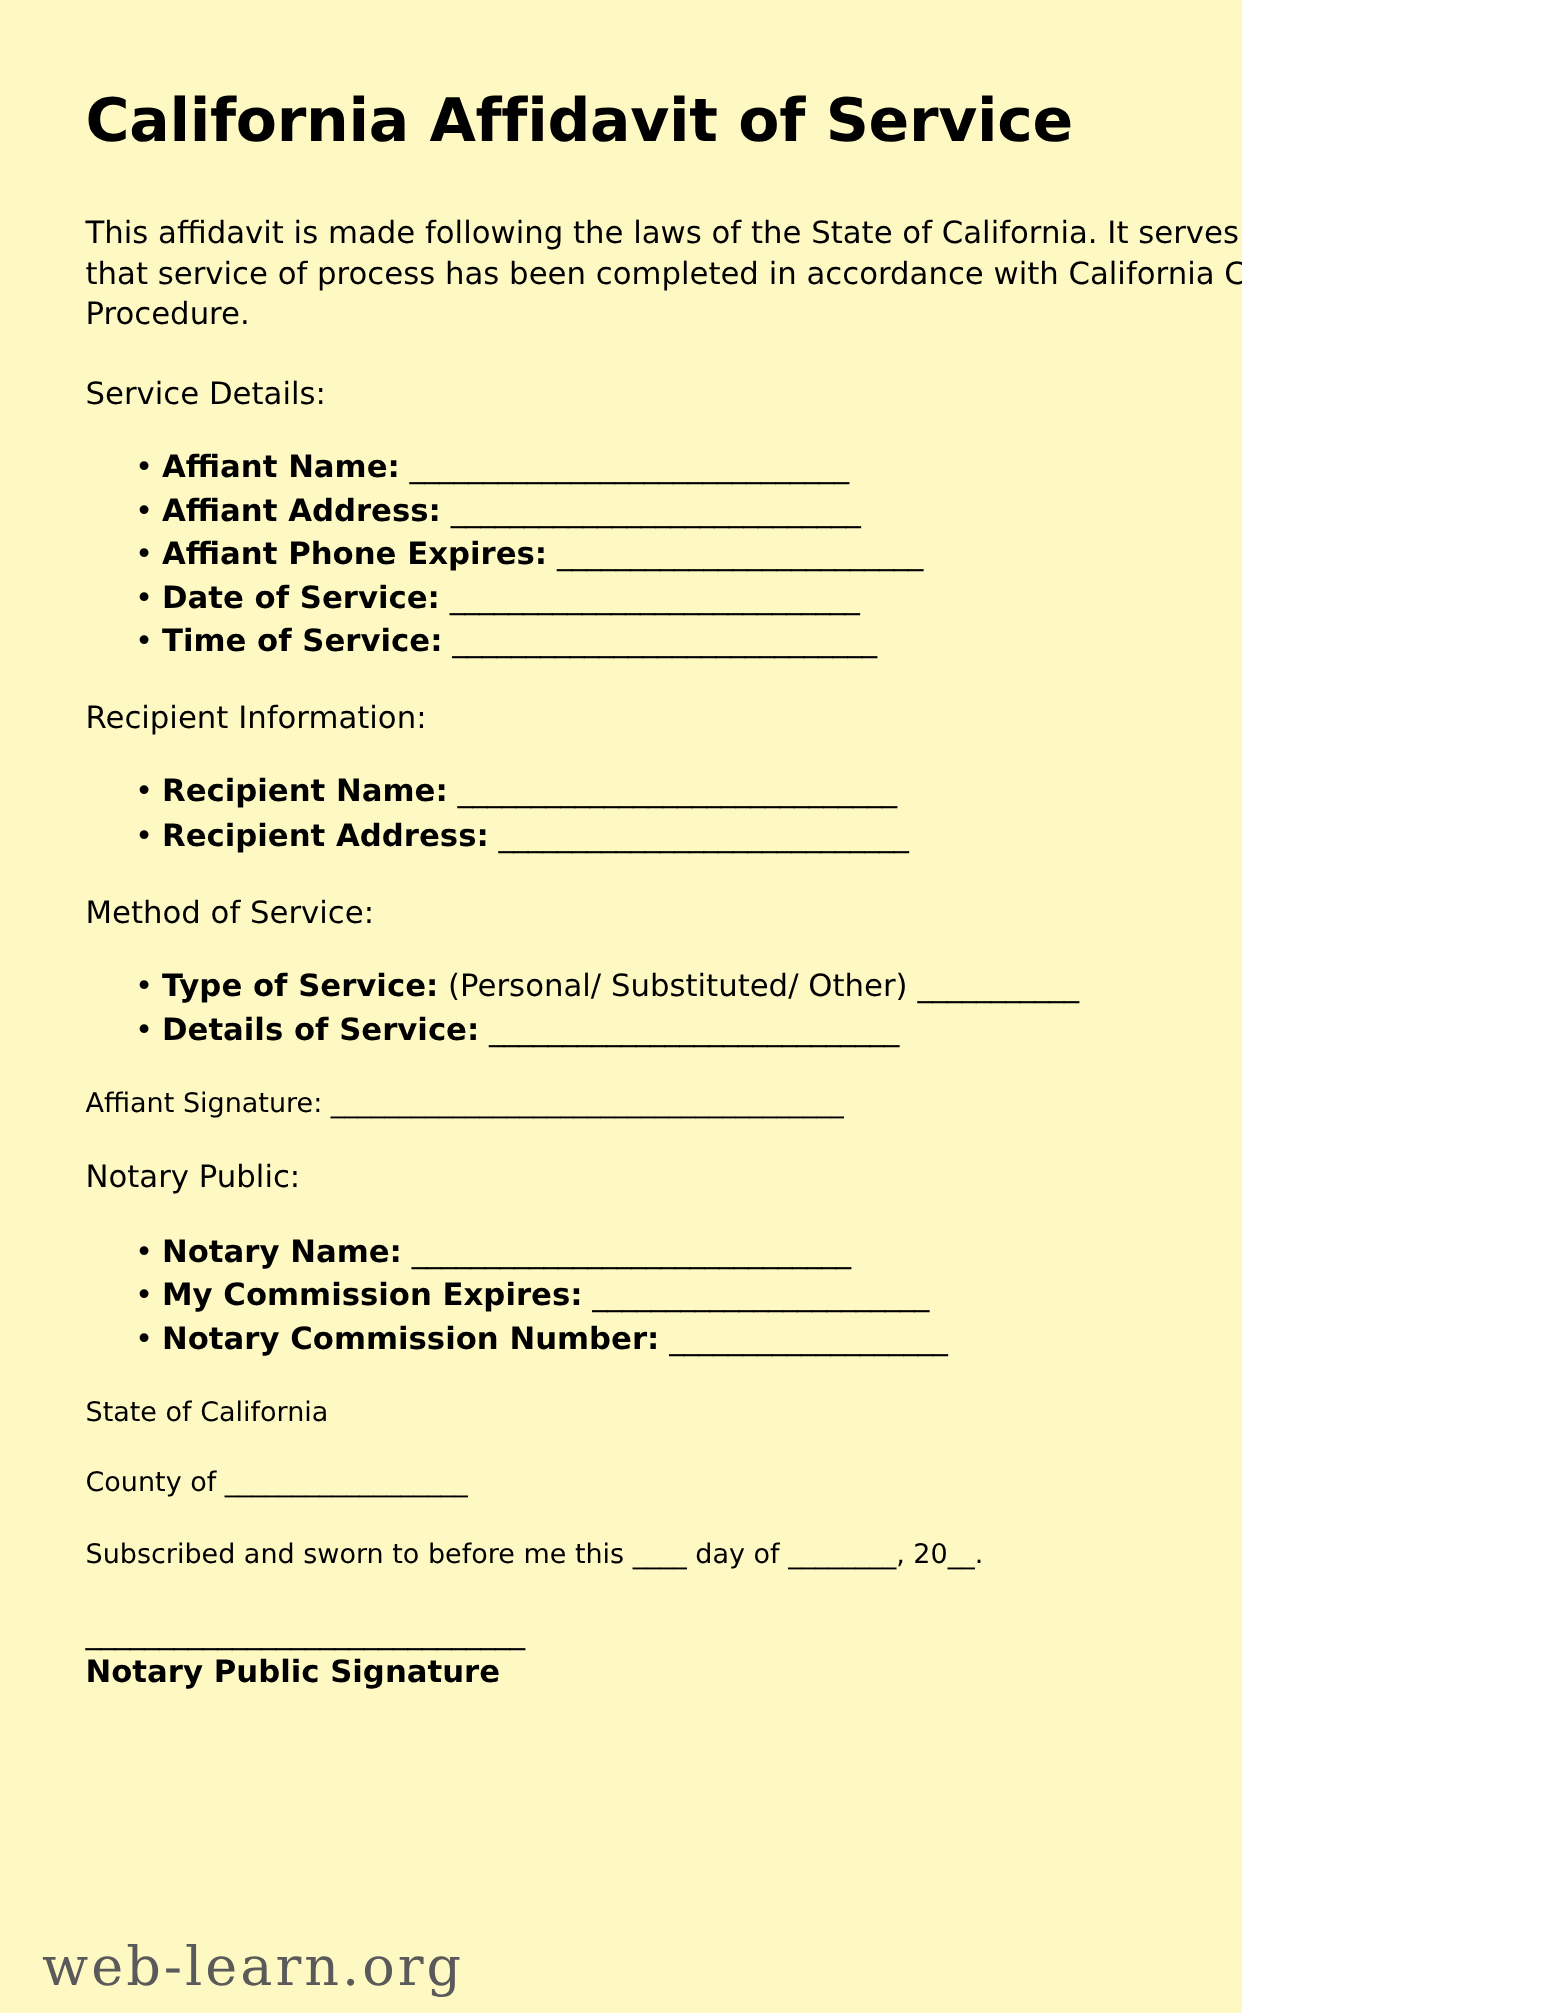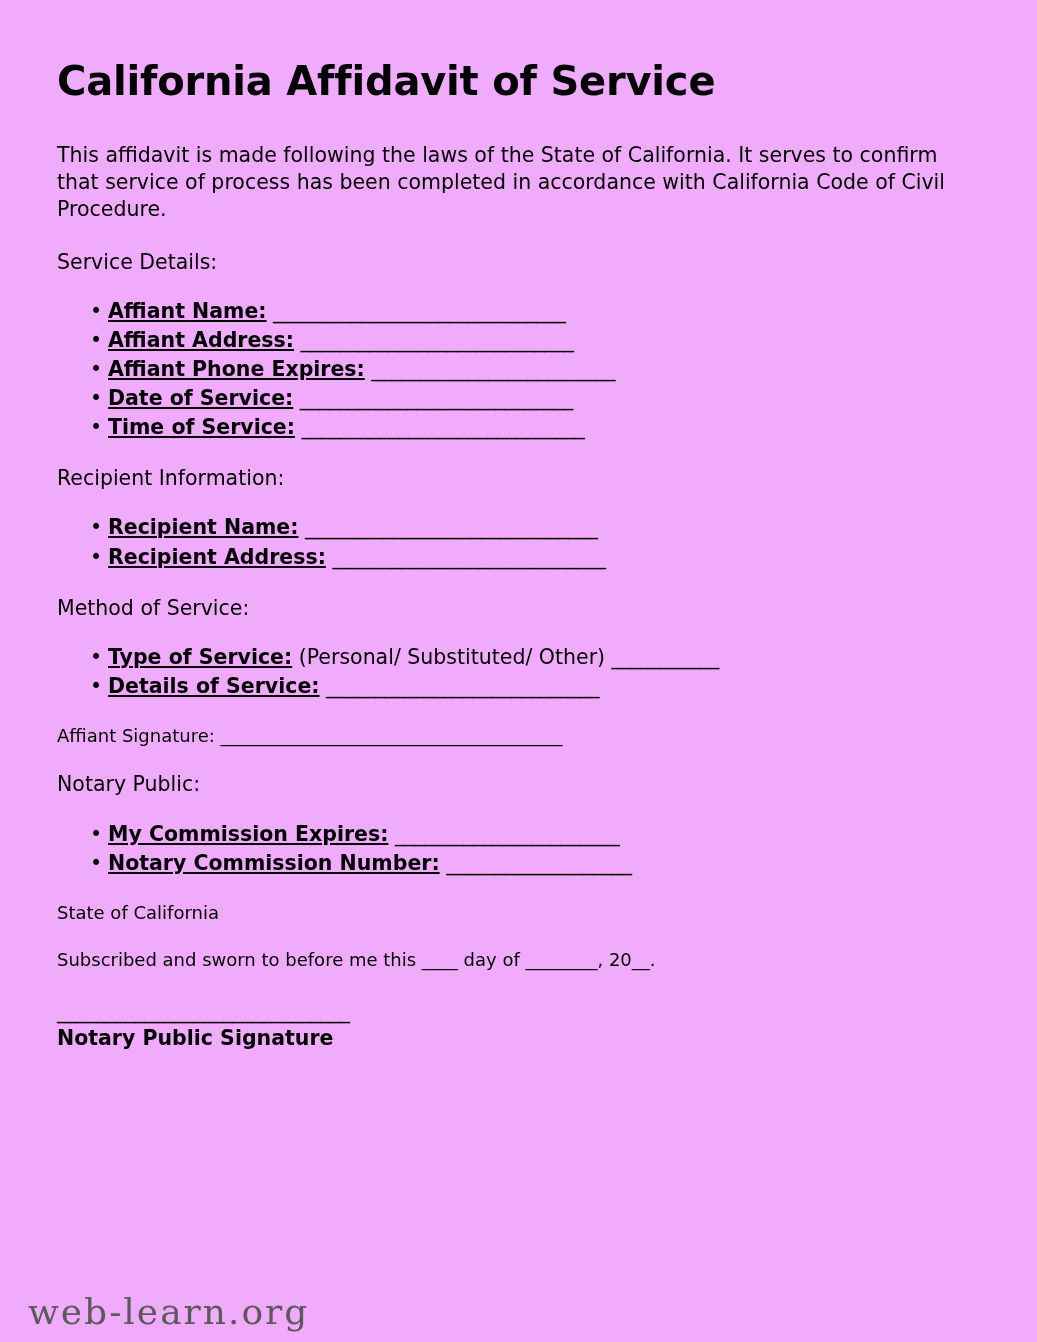--- a/index.html
+++ b/index.html
@@ -7,23 +7,23 @@
     margin: 0;
     padding: 0;
     background: #ffffff;
   }
   body {
     font-family: "DejaVu Sans", sans-serif;
     color: #000000;
   }
   .page {
     position: relative;
-    width: 1037px;
+    width: 828px;
     height: 1342px;
-    background: #f0abfc;
+    background: #fef9c3;
     box-sizing: border-box;
     overflow: hidden;
   }
   .content {
     position: absolute;
     left: 57px;
     top: 58px;
     width: 925px;
   }
 
@@ -70,21 +70,20 @@
     content: "\2022";
     position: absolute;
     left: 33px;
     top: 0;
     font-size: 20.5px;
     line-height: 1.32;
     color: #000;
   }
   .lbl-bold {
     font-weight: bold;
-    text-decoration: underline;
   }
   .lbl-plain {
     font-weight: normal;
   }
   .blank {
     font-weight: normal;
     letter-spacing: -0.5px;
   }
 
   p.plain-line {
@@ -158,26 +157,28 @@
     <ul class="bullets">
       <li><span class="lbl-bold">Type of Service:</span> <span class="lbl-plain">(Personal/ Substituted/ Other)</span> <span class="blank">___________</span></li>
       <li><span class="lbl-bold">Details of Service:</span> <span class="blank">____________________________</span></li>
     </ul>
 
     <p class="plain-line">Affiant Signature: ______________________________________</p>
 
     <p class="section-label">Notary Public:</p>
 
     <ul class="bullets">
+      <li><span class="lbl-bold">Notary Name:</span> <span class="blank">______________________________</span></li>
       <li><span class="lbl-bold">My Commission Expires:</span> <span class="blank">_______________________</span></li>
       <li><span class="lbl-bold">Notary Commission Number:</span> <span class="blank">___________________</span></li>
     </ul>
 
     <p class="plain-line">State of California</p>
 
+    <p class="plain-line">County of __________________</p>
 
     <p class="plain-line">Subscribed and sworn to before me this ____ day of ________, 20__.</p>
 
     <div class="sig-block">
       <p class="sig-rule">______________________________</p>
       <p class="sig-caption">Notary Public Signature</p>
     </div>
 
   </div>
 

